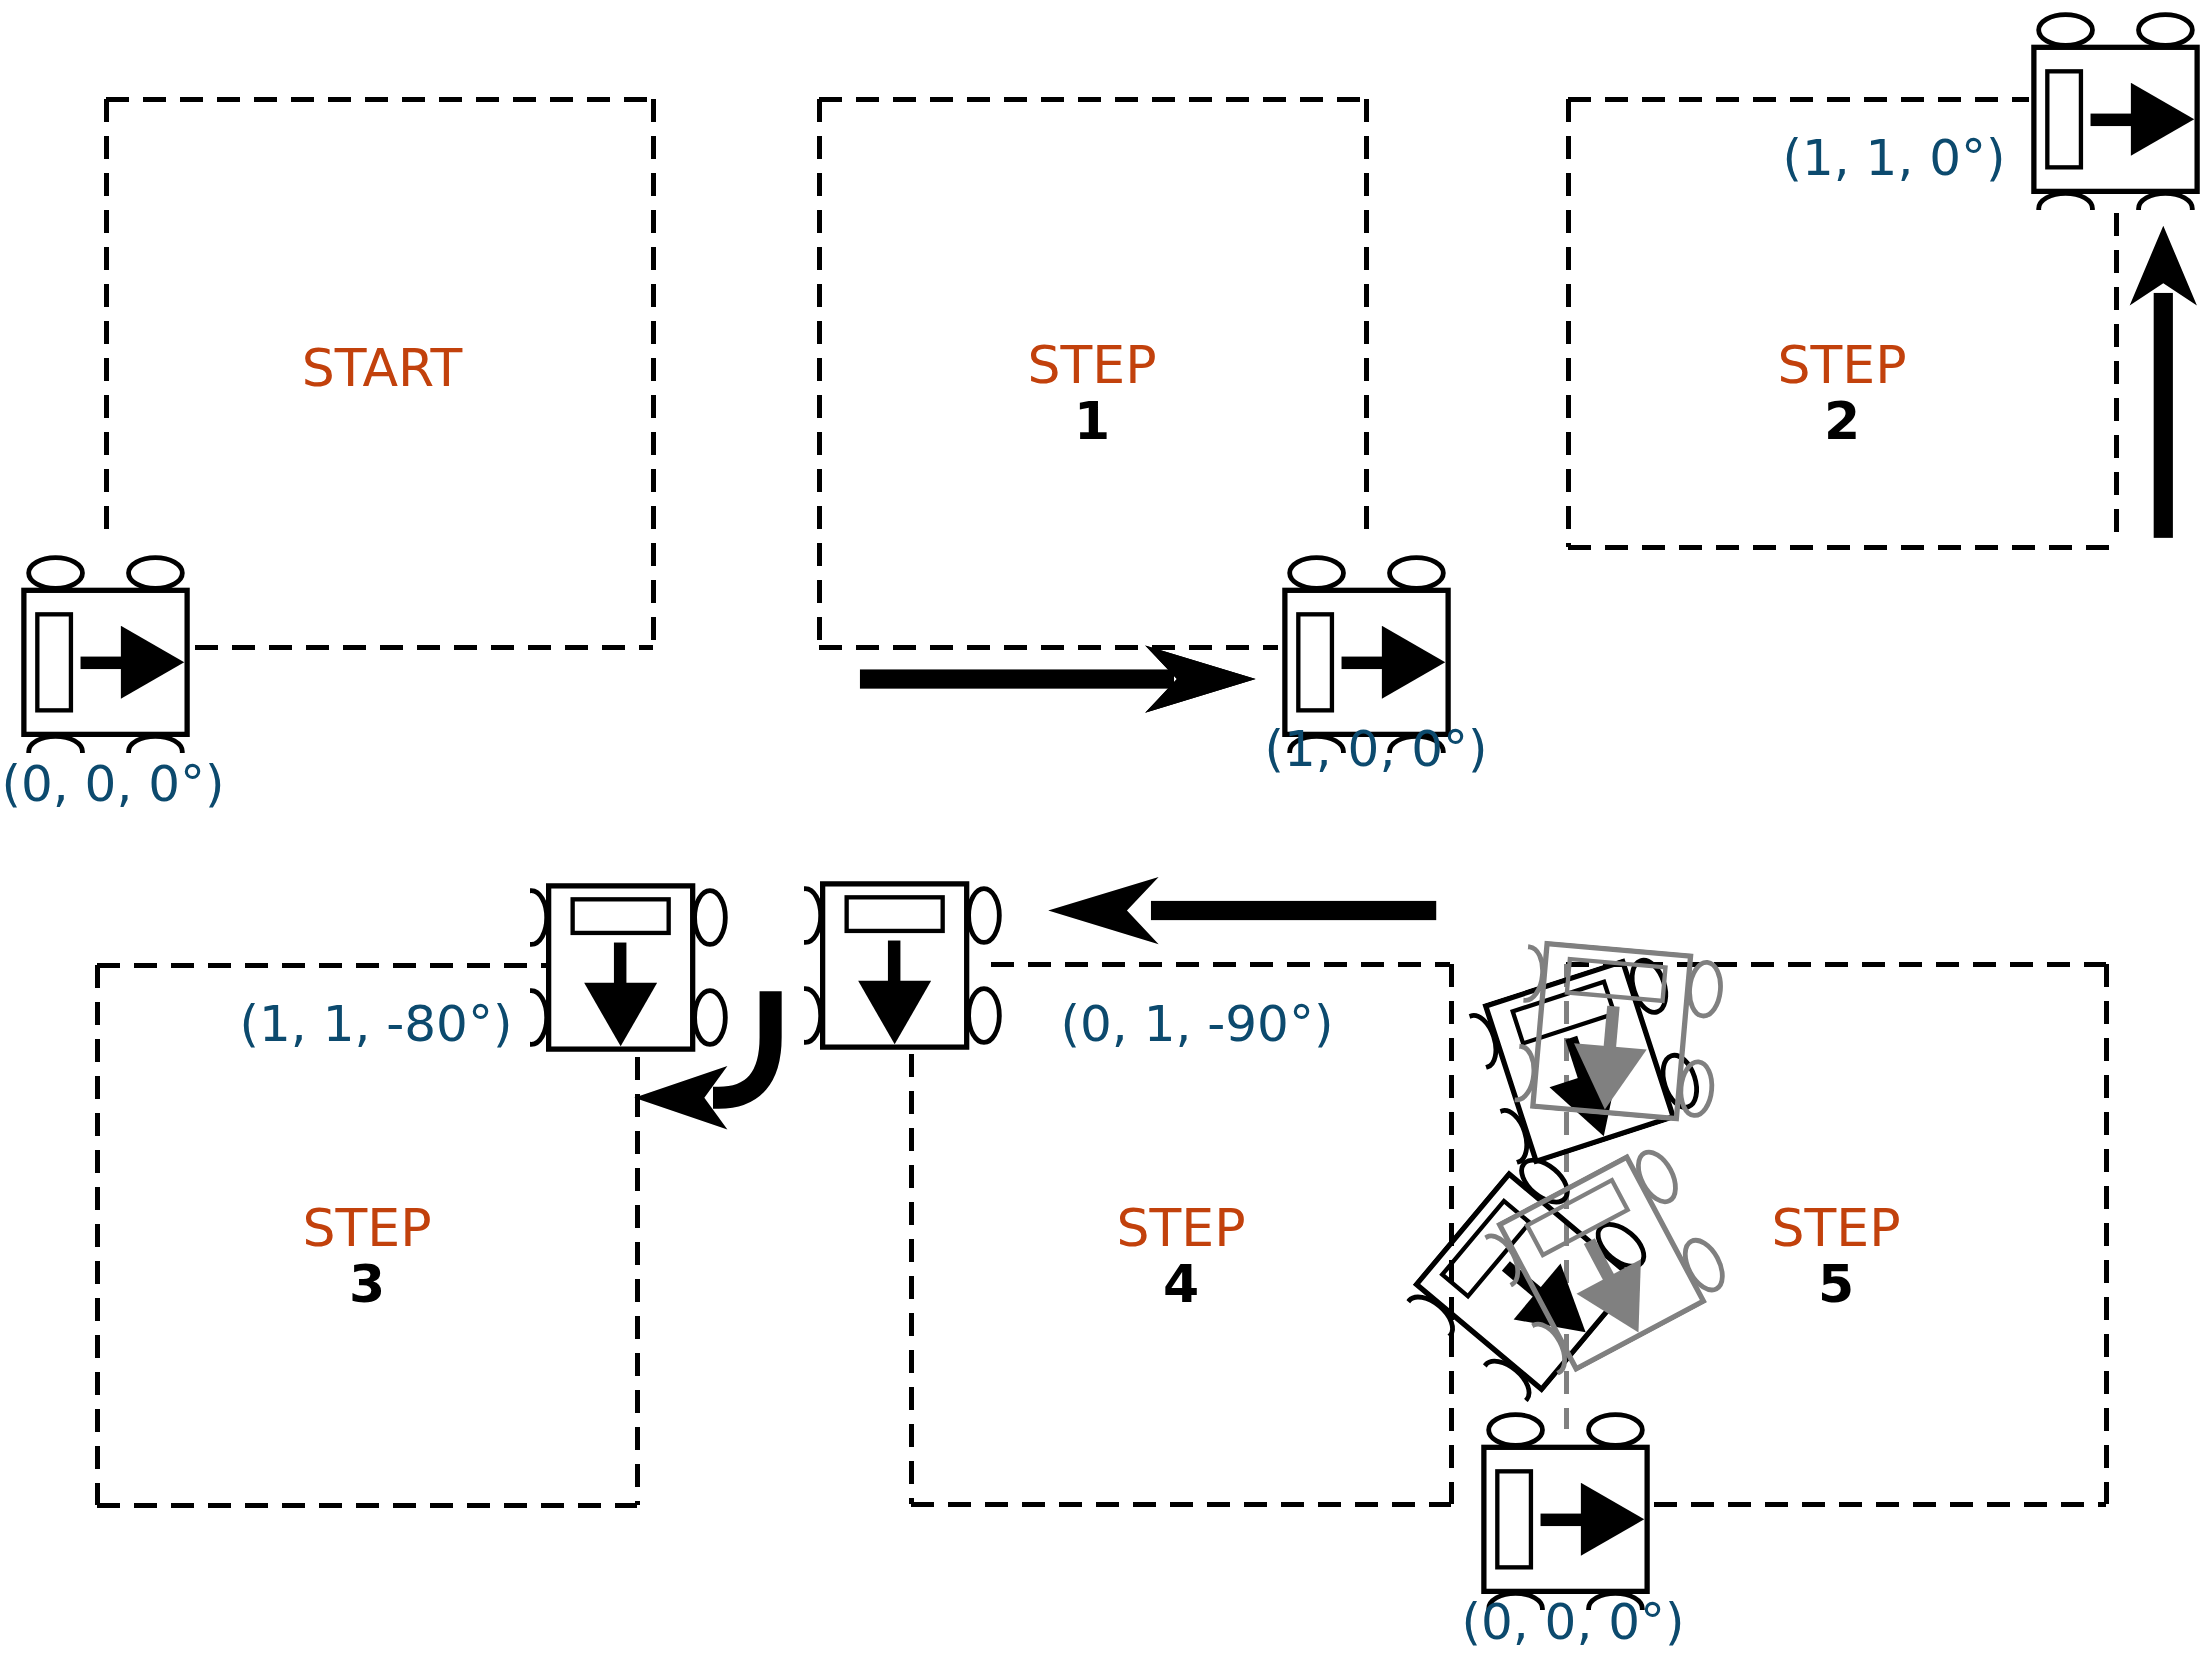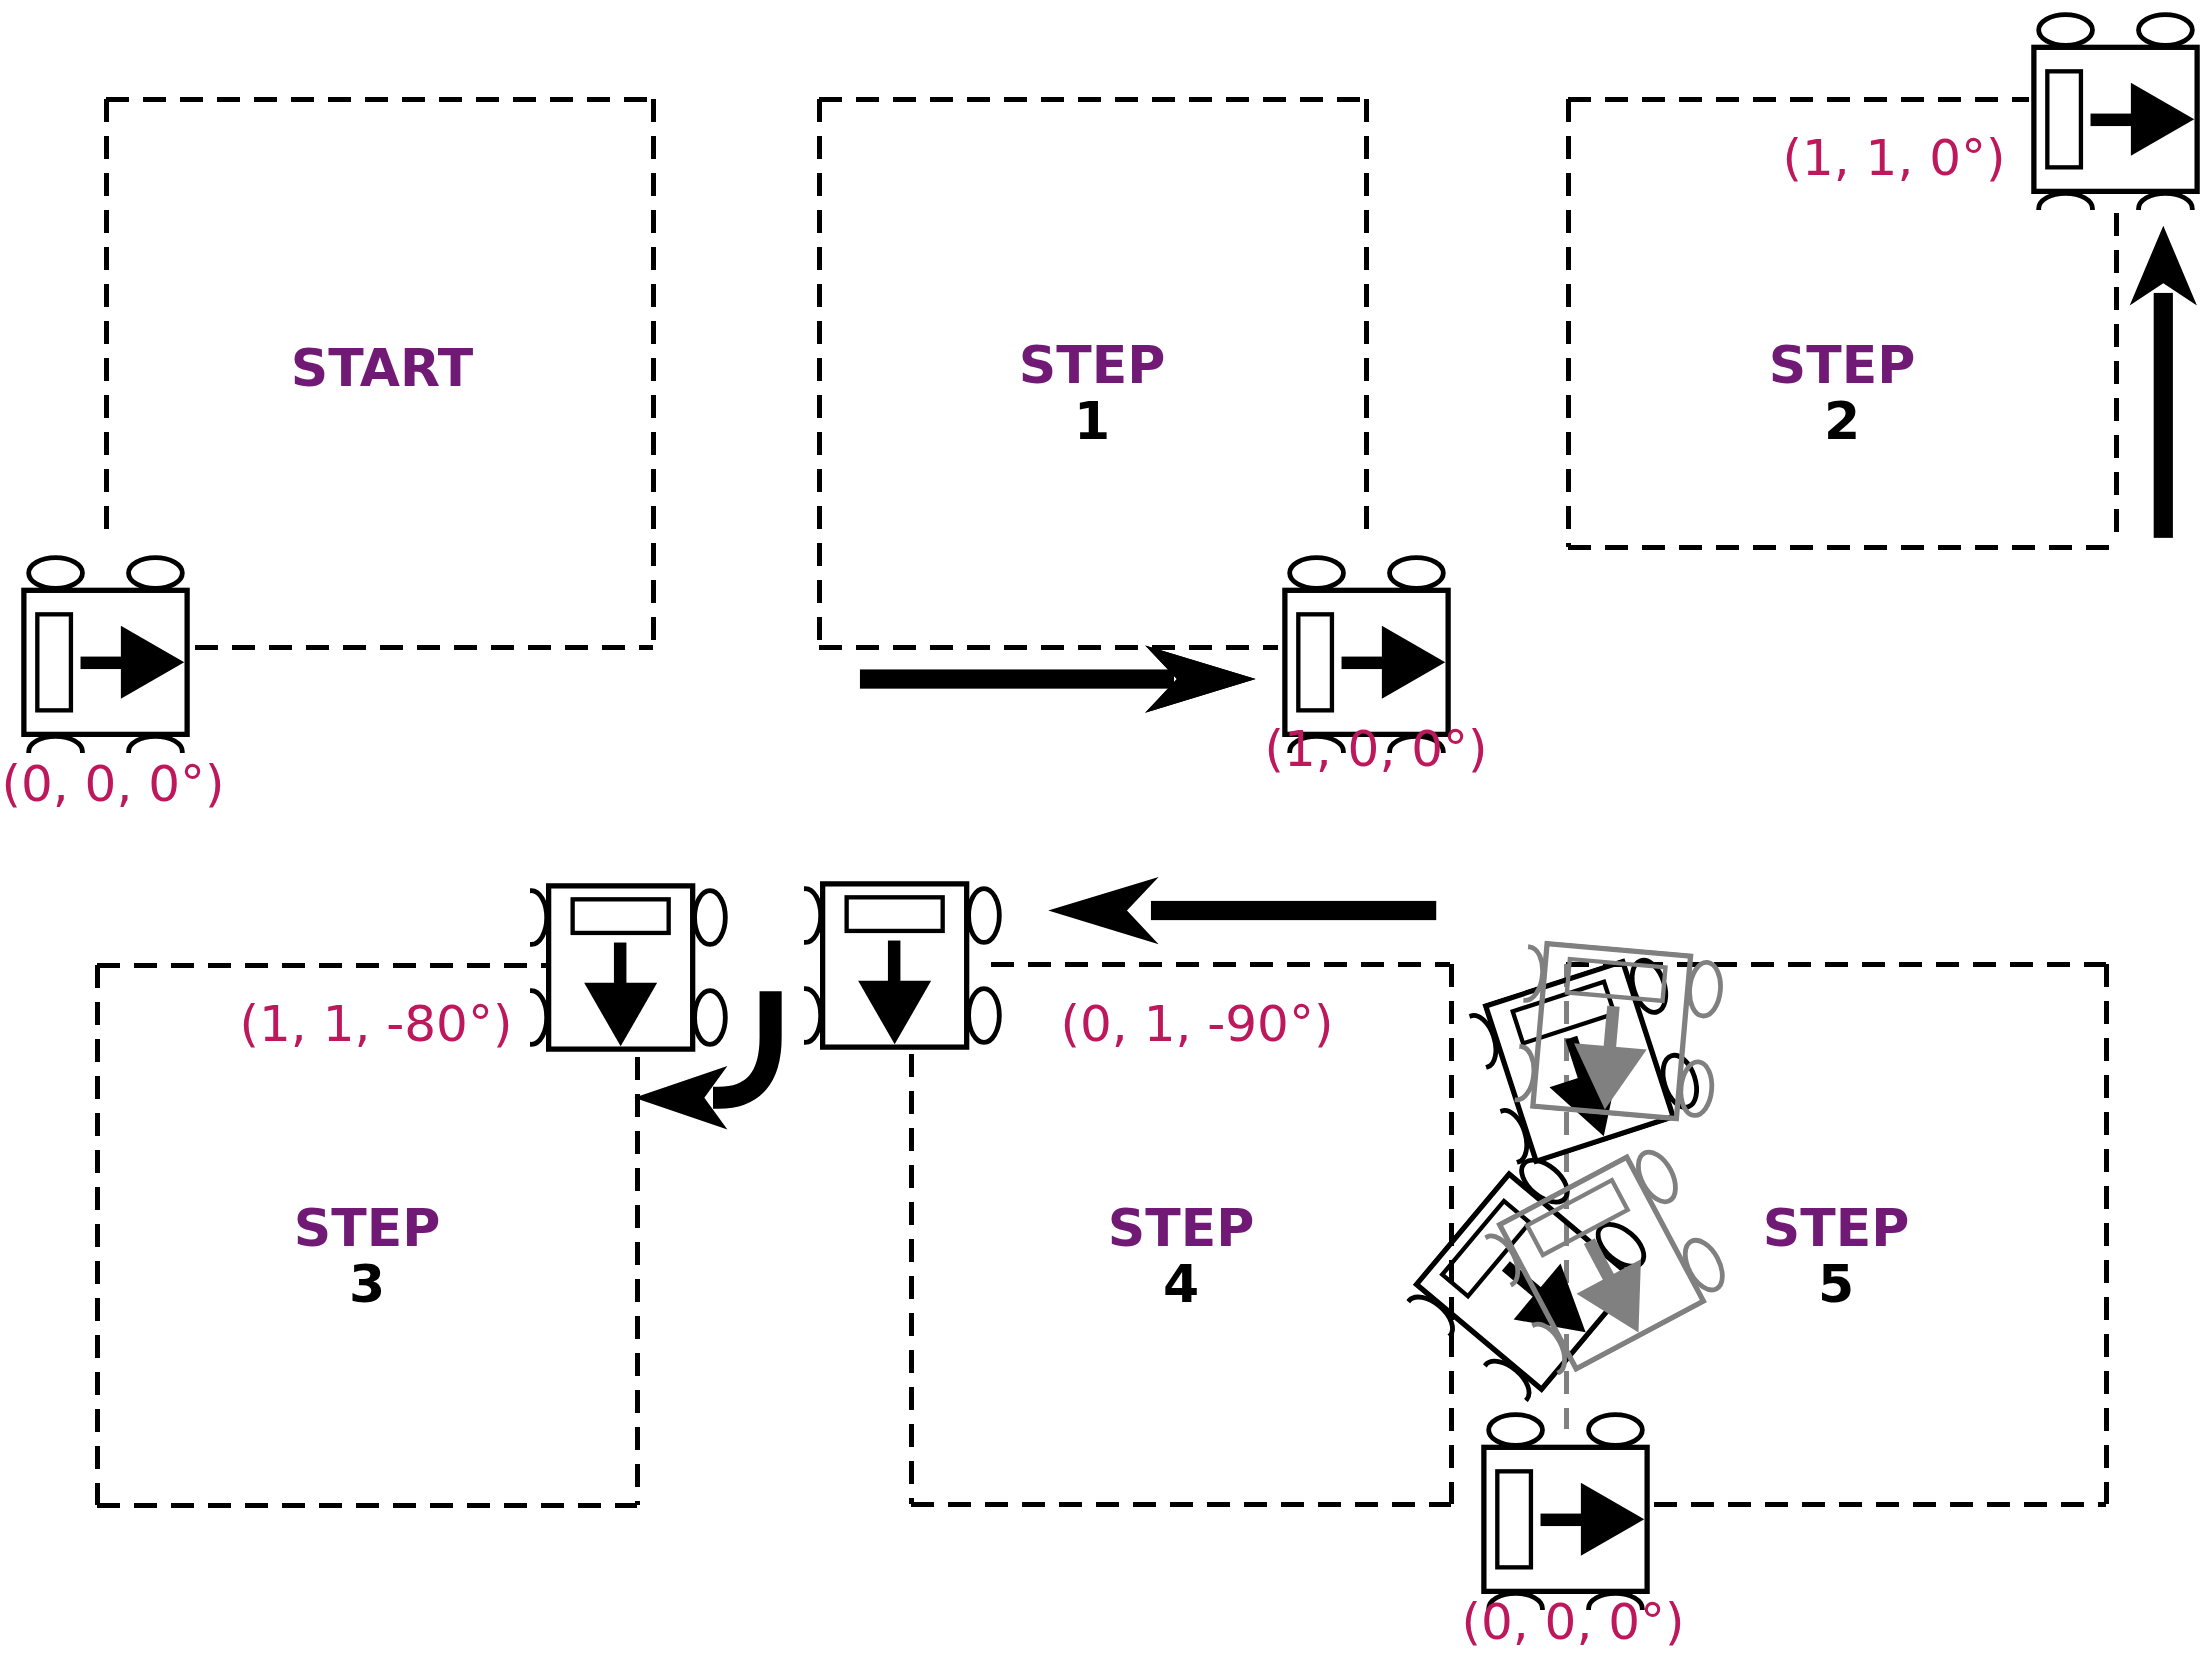--- a/index.html
+++ b/index.html
@@ -5,25 +5,25 @@
   html,body{margin:0;padding:0;background:#fff;}
   #canvas{position:relative;width:2203px;height:1676px;background:#fff;overflow:hidden;
           font-family:"DejaVu Sans",sans-serif;}
   
   .hdash{position:absolute;height:4.8px;z-index:1;
          background:repeating-linear-gradient(to right,#000 0 23px,transparent 23px 37px);}
   .vdash{position:absolute;width:4.8px;z-index:1;
          background:repeating-linear-gradient(to bottom,#000 0 23px,transparent 23px 37px);}
   .gray.vdash{background:repeating-linear-gradient(to bottom,#808080 0 23px,transparent 23px 37px);}
   
-  .ptitle{position:absolute;transform:translateX(-50%);font-size:52px;color:#701a75;
-          white-space:nowrap;z-index:5;line-height:54px;font-weight:bold;}
+  .ptitle{position:absolute;transform:translateX(-50%);font-size:52px;color:#c2410c;
+          white-space:nowrap;z-index:5;line-height:54px;}
   .pnum{position:absolute;transform:translateX(-50%);font-size:52px;font-weight:bold;color:#000;
         white-space:nowrap;z-index:5;line-height:54px;}
-  .pose{position:absolute;transform:translateX(-50%);font-size:50px;color:#be185d;
+  .pose{position:absolute;transform:translateX(-50%);font-size:50px;color:#0c4a6e;
         white-space:nowrap;z-index:5;}
   .arrowlayer{position:absolute;left:0;top:0;z-index:3;}
   .robot{position:absolute;z-index:4;}
   .robot.ghost{z-index:2;}
 </style>
 </head>
 <body>
 
 <div id="canvas">
 

